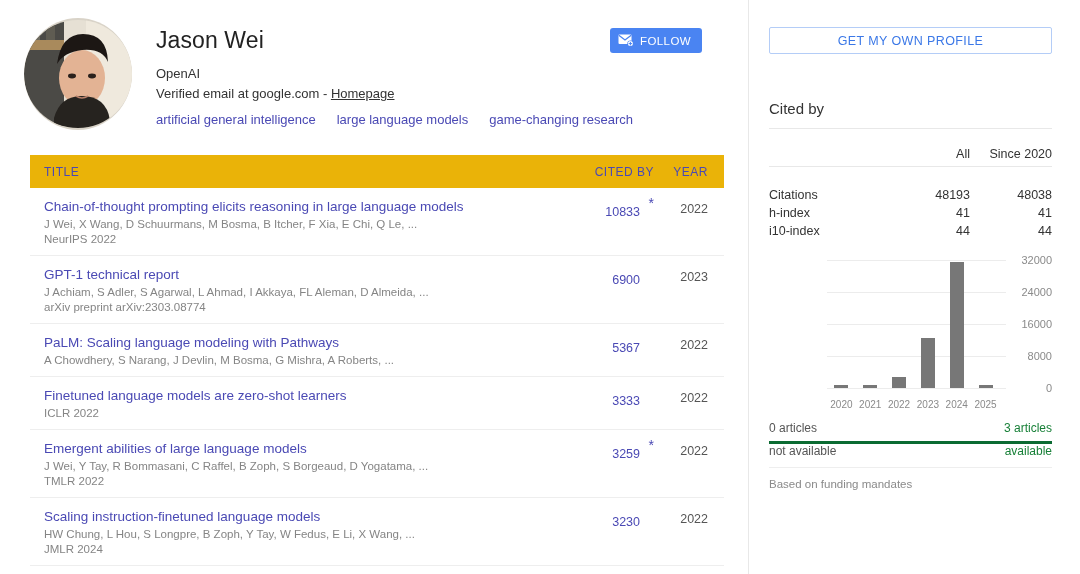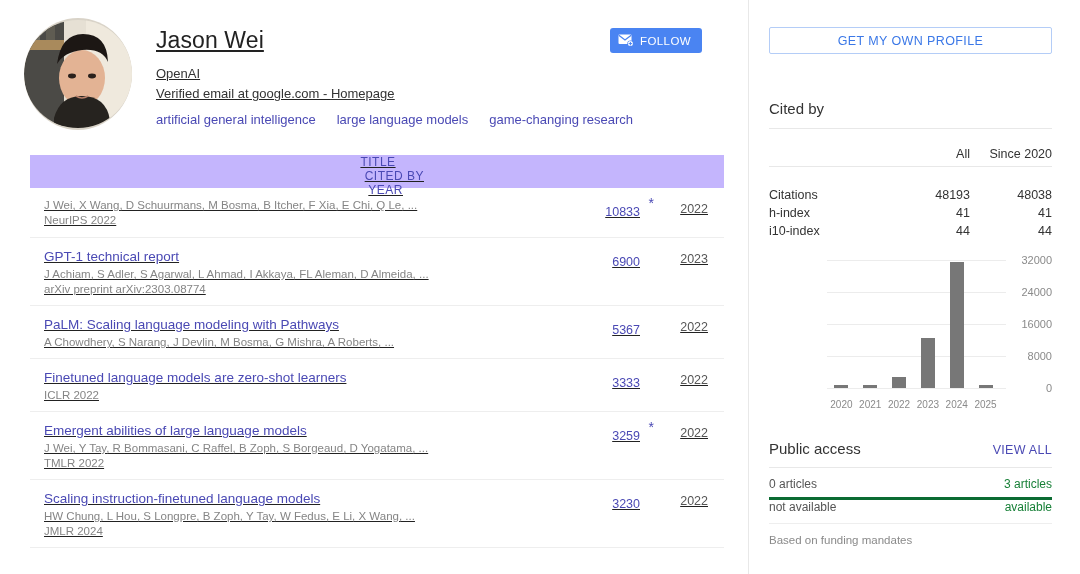--- a/index.html
+++ b/index.html
@@ -11,21 +11,20 @@
     color: #222;
     overflow: hidden;
   }
   .page { position: relative; width: 1080px; height: 574px; }
 
   
   .main-col {
     position: absolute; left: 0; top: 0;
     width: 748px; height: 508px;
     padding: 0;
-    text-decoration: underline;
   }
   .profile { position: relative; padding: 18px 10px 0 24px; display: flex; }
   .avatar {
     width: 108px; height: 112px; border-radius: 50%;
     overflow: hidden; flex: 0 0 108px;
     background: #d9d3c8;
     position: relative;
   }
   .avatar svg { display: block; width: 100%; height: 100%; }
   .profile-info { margin-left: 24px; padding-top: 8px; flex: 1 1 auto; }
@@ -48,24 +47,24 @@
     height: 25px; padding: 0 11px 0 8px;
     font-size: 11.5px; letter-spacing: .4px;
     display: flex; align-items: center; gap: 6px;
     cursor: pointer; font-family: "Liberation Sans", sans-serif;
   }
   .follow-btn svg { display: block; }
 
   
   .pub-table { margin: 25px 24px 0 30px; }
   .pub-head {
-    background: #c4b5fd;
+    background: #eab308;
     display: flex; align-items: center;
     height: 33px; padding: 0 12px 0 14px;
-    font-size: 12px; letter-spacing: .5px; color: #4a49b4; flex-direction: column;
+    font-size: 12px; letter-spacing: .5px; color: #4a49b4;
   }
   .col-title { flex: 1 1 auto; }
   .col-cited { width: 92px; text-align: right; }
   .col-year  { width: 58px; text-align: right; padding-right: 4px; }
   .pub-row {
     display: flex; align-items: flex-start;
     padding: 10px 12px 8px 14px;
     border-bottom: 1px solid #eeeeee;
     min-height: 50px;
   }
@@ -220,20 +219,21 @@
 
     <div class="pub-table">
       <div class="pub-head">
         <div class="col-title">TITLE</div>
         <div class="col-cited">CITED BY</div>
         <div class="col-year">YEAR</div>
       </div>
       <div id="rows-host">
           <div class="pub-row">
             <div class="col-title">
+              <a href="#" class="pub-title">Chain-of-thought prompting elicits reasoning in large language models</a>
               <div class="pub-authors">J Wei, X Wang, D Schuurmans, M Bosma, B Itcher, F Xia, E Chi, Q Le, ...</div>
               <div class="pub-venue">NeurIPS 2022</div>
             </div>
             <div class="cited-wrap"><a href="#" class="cited-num">10833</a><span class="star">*</span></div>
             <div class="year-wrap">2022</div>
           </div>
           <div class="pub-row">
             <div class="col-title">
               <a href="#" class="pub-title">GPT-1 technical report</a>
               <div class="pub-authors">J Achiam, S Adler, S Agarwal, L Ahmad, I Akkaya, FL Aleman, D Almeida, ...</div>
@@ -353,24 +353,20 @@
       <div class="xlabels" id="xlab-host">
           <div class="xlabel">2020</div>
           <div class="xlabel">2021</div>
           <div class="xlabel">2022</div>
           <div class="xlabel">2023</div>
           <div class="xlabel">2024</div>
           <div class="xlabel">2025</div>
         </div>
     </div>
 
-    <div class="pub-access-head">
-      <div class="sec-title">Public access</div>
-      <a href="#" class="view-all">VIEW ALL</a>
-    </div>
     <div class="pa-row">
       <div class="pa-left">0 articles</div>
       <a href="#" class="pa-right" style="text-decoration:none">3 articles</a>
     </div>
     <div class="pa-bar-wrap">
       <div class="pa-bar" id="pa-bar" style="width: 100%; background: rgb(11, 107, 50);"></div>
     </div>
     <div class="pa-row2">
       <div class="pa-left">not available</div>
       <div class="pa-right">available</div>

